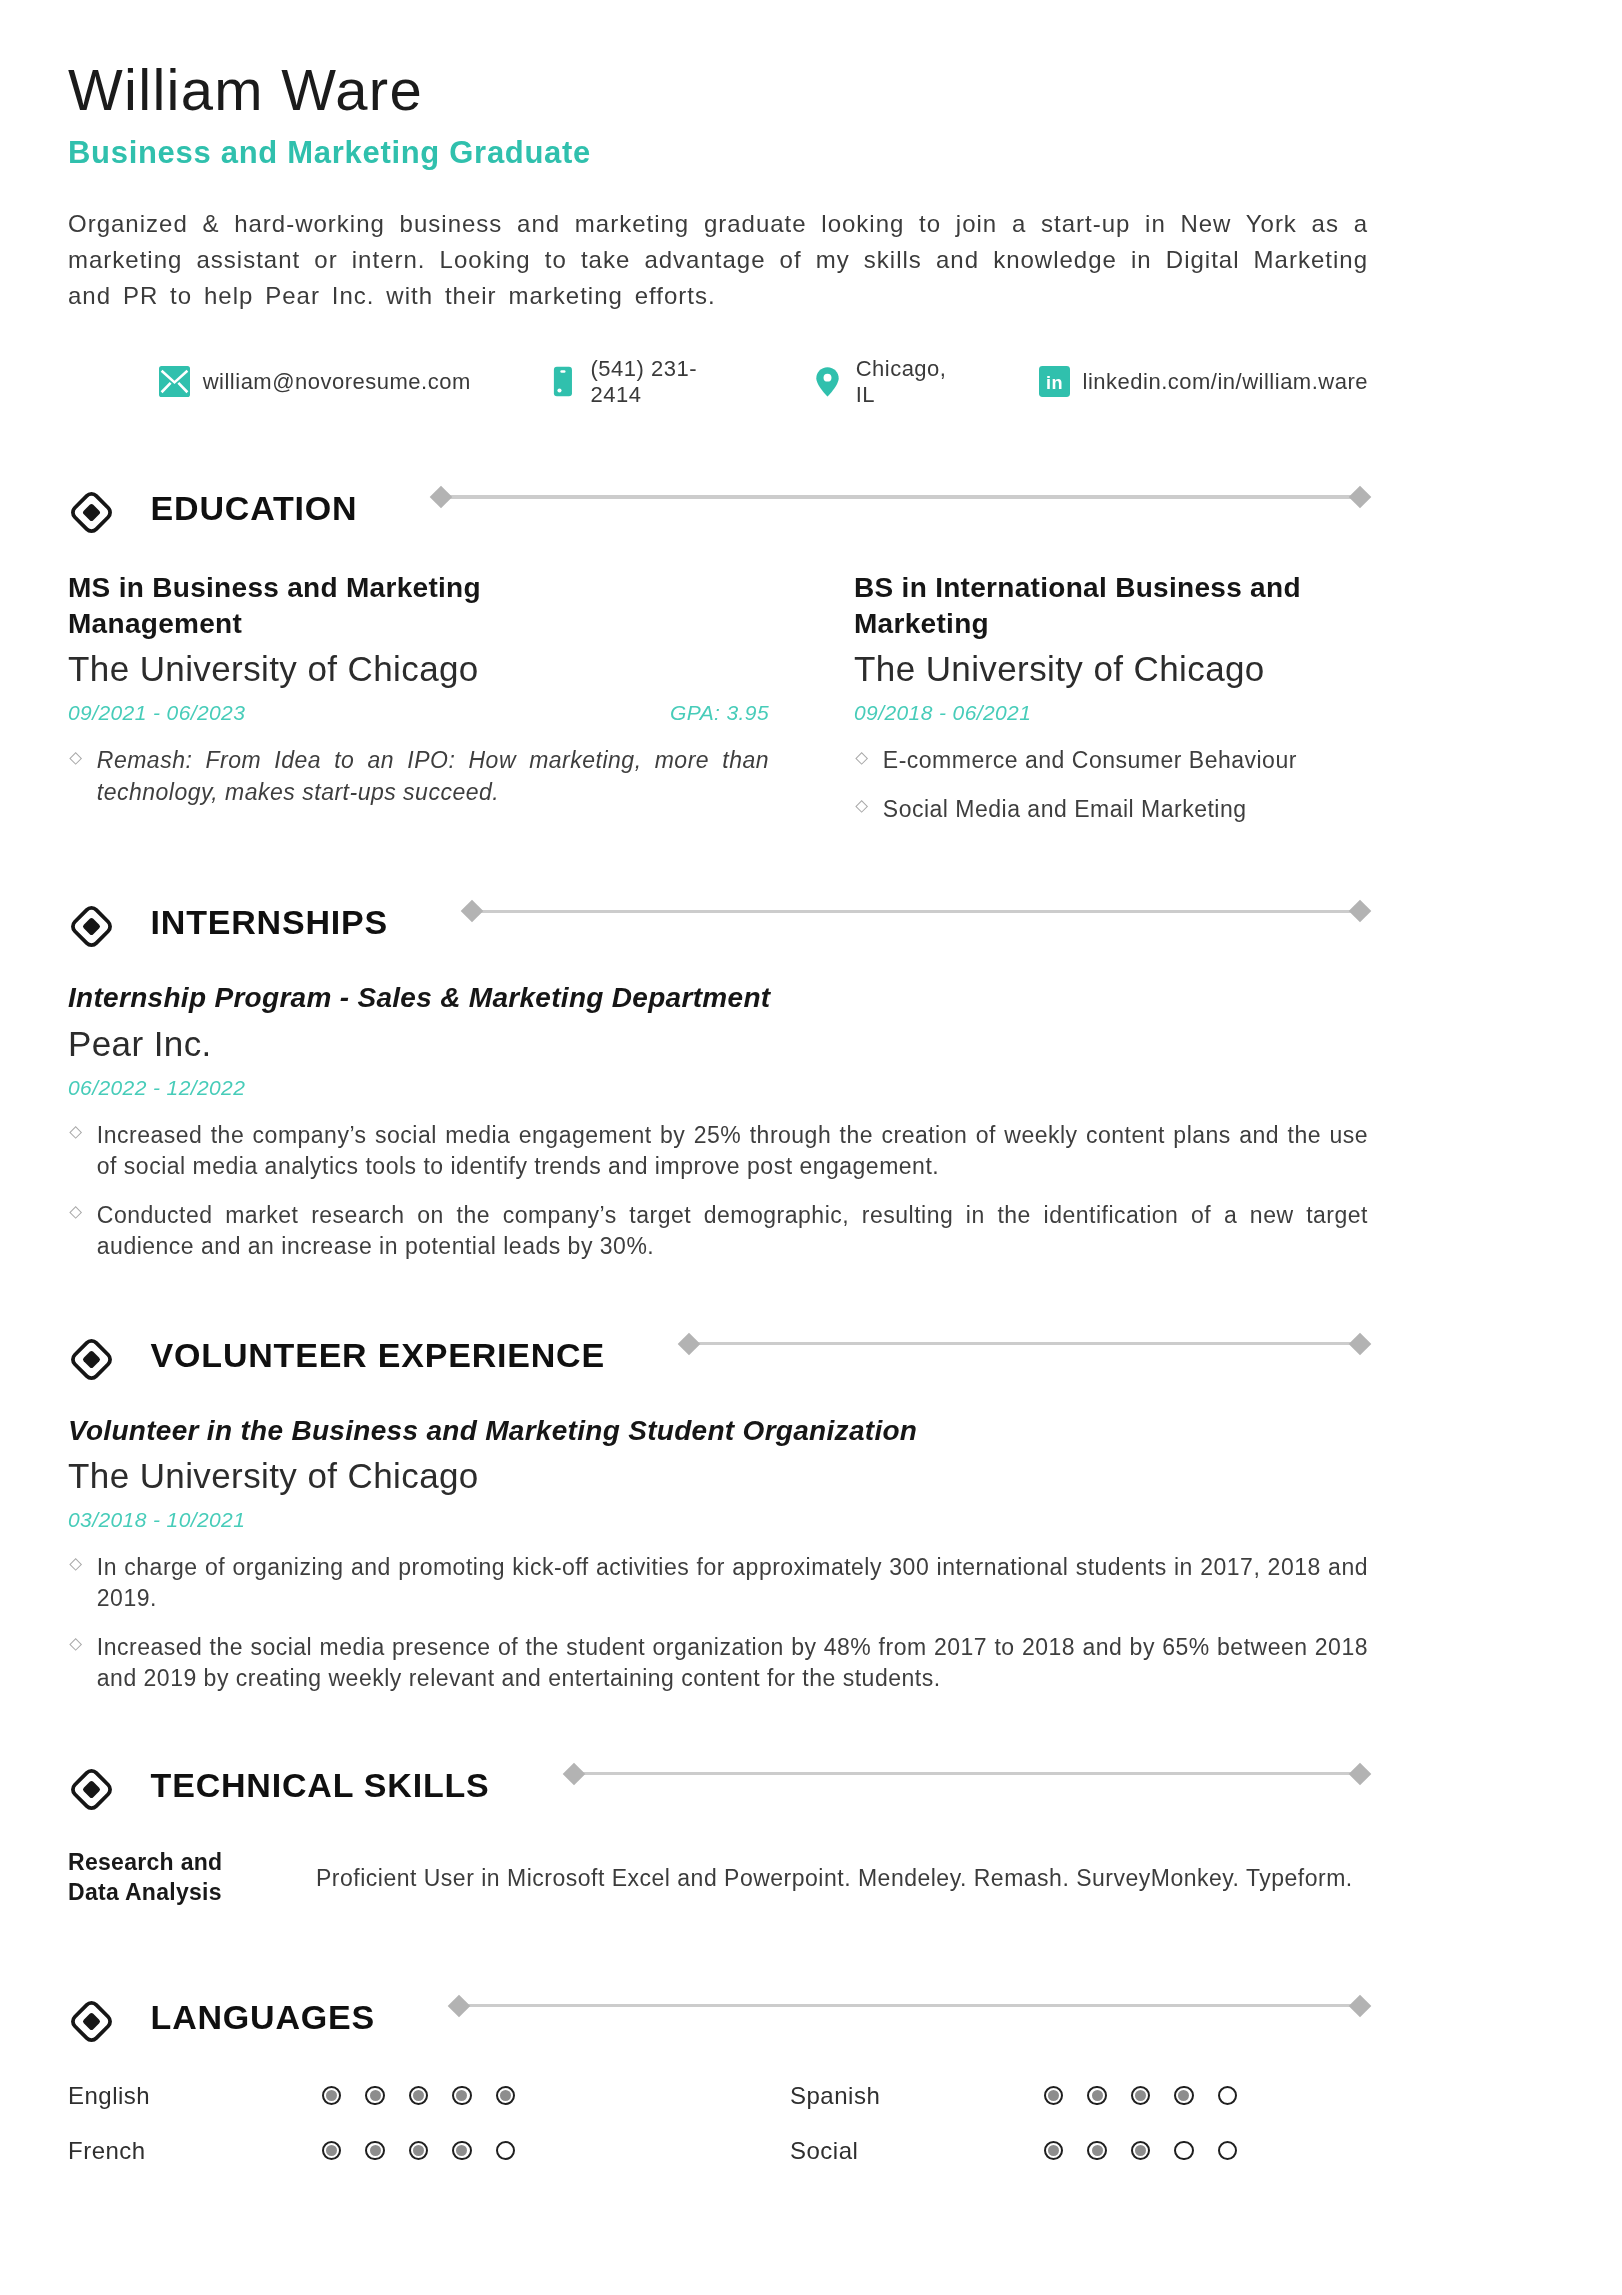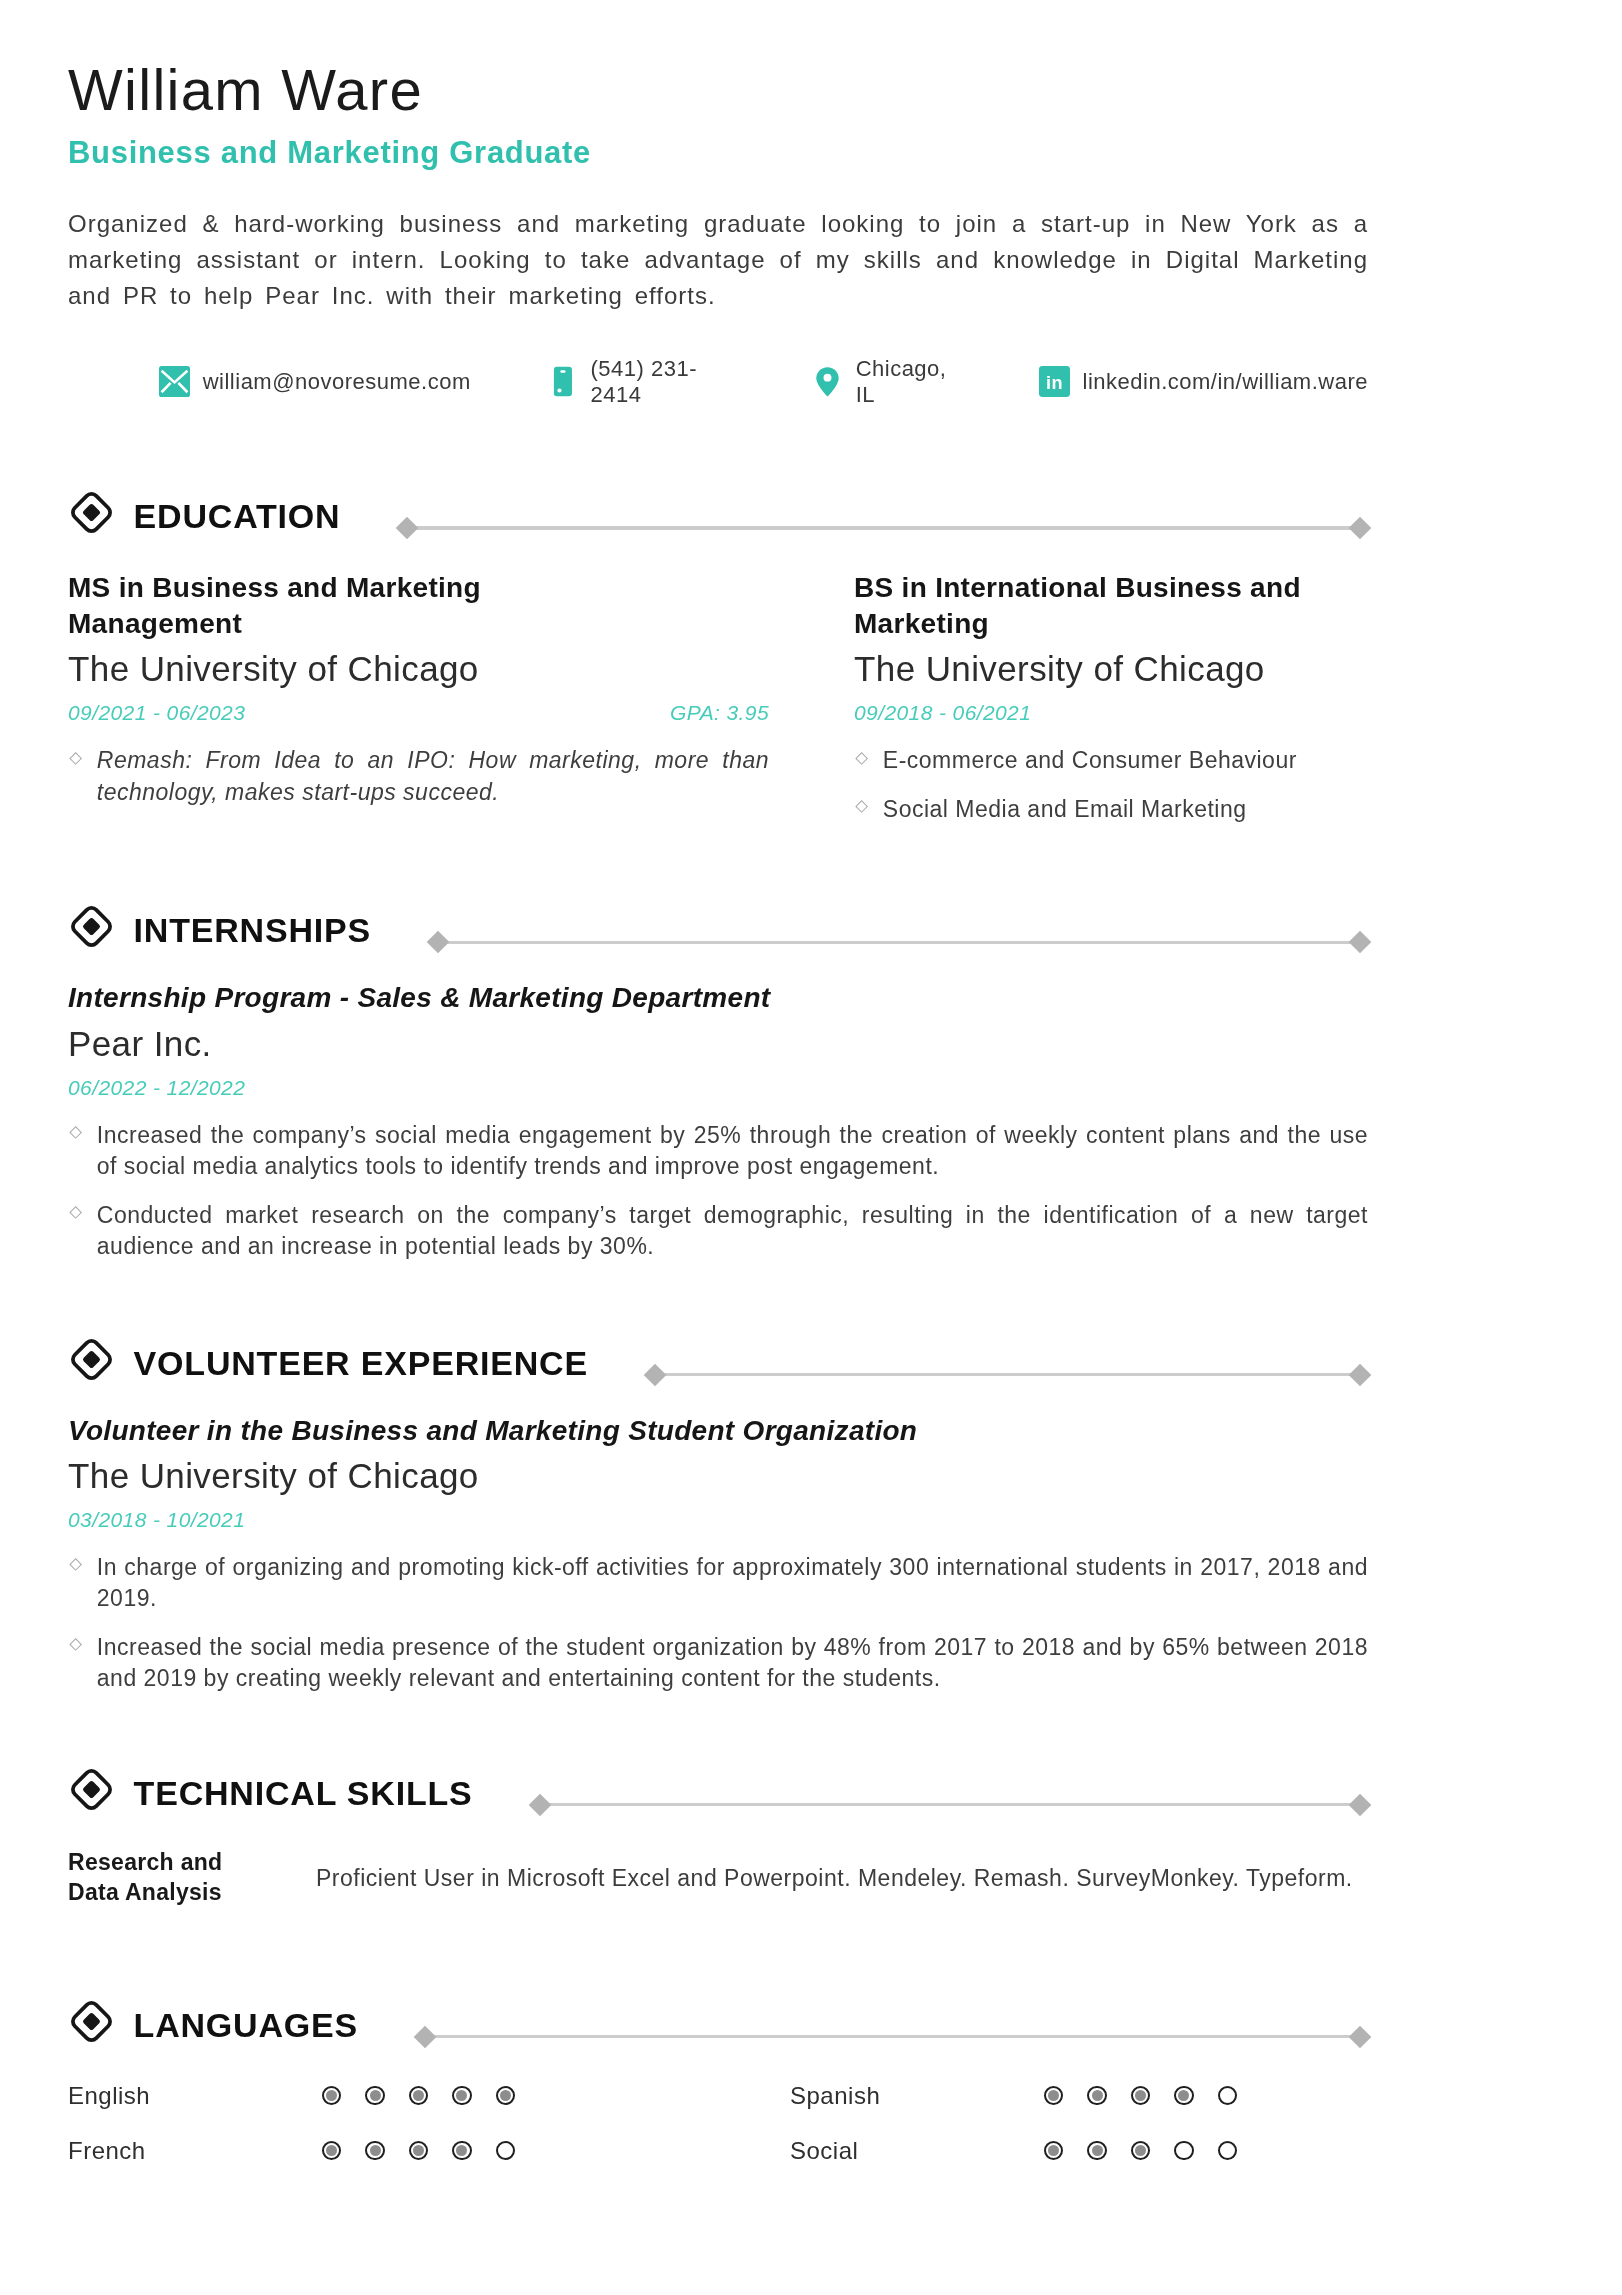--- a/index.html
+++ b/index.html
@@ -32,21 +32,21 @@
     text-align:justify;letter-spacing:1px;word-spacing:4.2px;
   }
   .contact-row{
     margin:42px 0 0 91px;display:flex;align-items:center;gap:76px;
     font-size:22px;color:#3a3a3a;letter-spacing:0.5px;
   }
   .contact-item{display:flex;align-items:center;gap:12.7px;}
   .contact-item svg{display:block;}
 
   
-  .sec-header{display:flex;align-items:flex-end;}
+  .sec-header{display:flex;align-items:flex-start;gap:17px;}
   .sec-icon{width:47px;height:47px;flex:none;display:block;}
   .sec-title{
     font-size:34px;font-weight:700;color:#101010;margin:0 0 0 18.6px;
     letter-spacing:0.8px;white-space:nowrap;
   }
   .sec-line{flex:1;display:flex;align-items:center;margin-left:59px;position:relative;}
   .sec-line .bar{flex:1;height:3.4px;background:var(--line);margin:0 -8.5px;}
   .sec-line .cap{width:16px;height:16px;background:var(--cap);transform:rotate(45deg);flex:none;z-index:1;}
 
   

